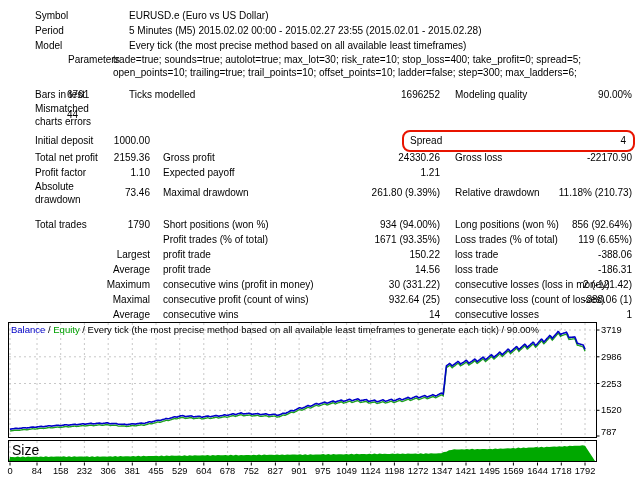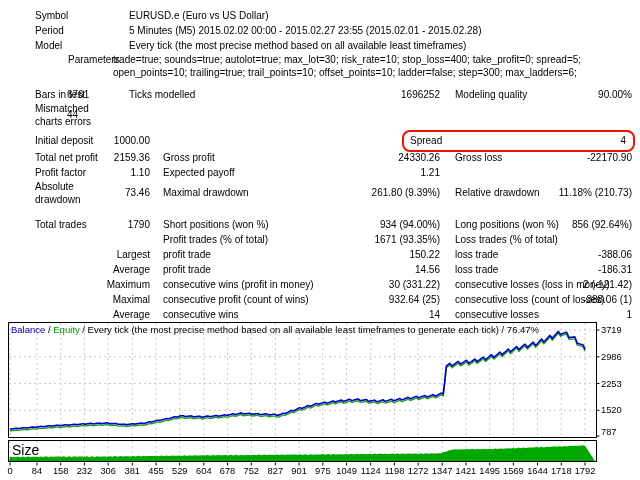--- a/index.html
+++ b/index.html
@@ -109,20 +109,21 @@
     <span class="c3s">Short positions (won %)</span>
     <span class="v2">934 (94.00%)</span>
     <span class="c5">Long positions (won %)</span>
     <span class="v3">856 (92.64%)</span>
   </div>
 
   <div class="row h15">
     <span class="c3s">Profit trades (% of total)</span>
     <span class="v2">1671 (93.35%)</span>
     <span class="c5">Loss trades (% of total)</span>
+    <span class="v3">119 (6.65%)</span>
   </div>
 
   <div class="row h15">
     <span class="v1s">Largest</span>
     <span class="c3s">profit trade</span>
     <span class="v2">150.22</span>
     <span class="c5">loss trade</span>
     <span class="v3">-388.06</span>
   </div>
 
@@ -154,21 +155,21 @@
     <span class="v1s">Average</span>
     <span class="c3s">consecutive wins</span>
     <span class="v2">14</span>
     <span class="c5">consecutive losses</span>
     <span class="v3">1</span>
   </div>
 </div>
 
 <div id="chart-wrap">
   <div id="legend">
-    <span class="leg-balance">Balance</span><span> / </span><span class="leg-equity">Equity</span><span> / Every tick (the most precise method based on all available least timeframes to generate each tick) / 76.47%</span>
+    <span class="leg-balance">Balance</span><span> / </span><span class="leg-equity">Equity</span><span> / Every tick (the most precise method based on all available least timeframes to generate each tick) / 90.00%</span>
   </div>
   <div id="size-label">Size</div>
   <svg id="chart-svg" width="640" height="158" viewBox="0 0 640 158">
       <rect x="8.5" y="0.5" width="588" height="115" fill="#fff" stroke="#000000" stroke-width="1"></rect>
       <rect x="8.5" y="118.5" width="588" height="21" fill="#fff" stroke="#000000" stroke-width="1"></rect>
       <line x1="10.0" y1="1" x2="10.0" y2="115" stroke="#c8c8c8" stroke-width="1" stroke-dasharray="2,3"></line>
       <line x1="10.0" y1="119" x2="10.0" y2="139" stroke="#c8c8c8" stroke-width="1" stroke-dasharray="2,3"></line>
       <line x1="10.0" y1="140.5" x2="10.0" y2="143.5" stroke="#000000" stroke-width="1"></line>
       <text x="10" y="152" text-anchor="middle" font-size="9.3" fill="#000">0</text>
       <line x1="37.0" y1="1" x2="37.0" y2="115" stroke="#c8c8c8" stroke-width="1" stroke-dasharray="2,3"></line>

